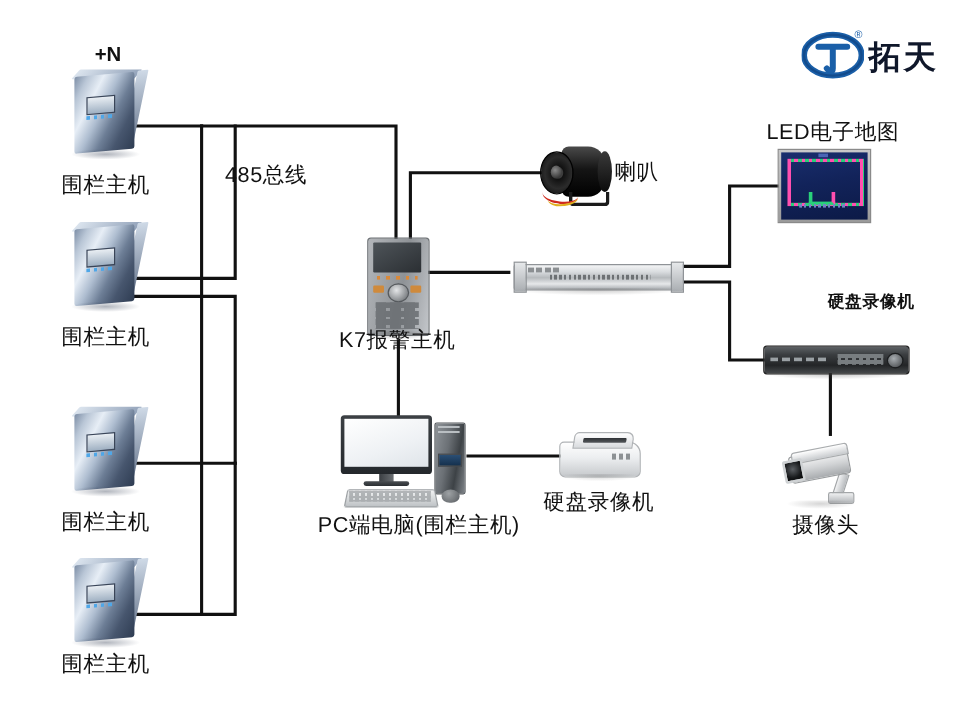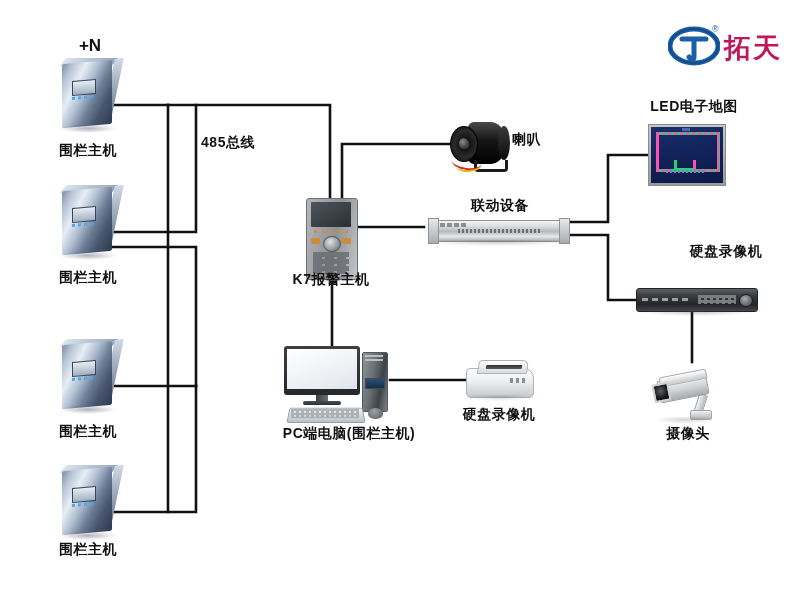--- a/index.html
+++ b/index.html
@@ -1,22 +1,22 @@
 <!DOCTYPE html>
 <html><head>
 <meta charset="utf-8">
 <title>Pulse Fence System Diagram</title>
 <style>
   html,body{margin:0;padding:0;background:#ffffff;}
   body{width:800px;height:600px;overflow:hidden;
        font-family:"Liberation Sans","DejaVu Sans",sans-serif;
        color:#000;position:relative;}
   #stage{position:absolute;left:0;top:0;width:800px;height:600px;}
-  .lbl{position:absolute;font-size:14px;color:#111;white-space:nowrap;
-       text-align:center;letter-spacing:.5px;font-weight:bold;}
+  .lbl{position:absolute;font-size:18px;color:#111;white-space:nowrap;
+       text-align:center;letter-spacing:.5px;}
   .lbl.big{font-size:14px;font-weight:bold;}
   .lbl.sub{font-size:10px;font-weight:bold;}
   .lbl.plusn{font-size:17px;font-weight:bold;letter-spacing:0;}
   .title-red{position:absolute;font-size:21px;font-weight:bold;color:#fe0000;
              white-space:nowrap;letter-spacing:1px;}
   svg.wires{position:absolute;left:0;top:0;width:800px;height:600px;}
   .dev{position:absolute;}
 
   
   .fence{width:64px;height:76px;}
@@ -198,21 +198,21 @@
      background:linear-gradient(180deg,#2e3134,#54585c);border-radius:1px;transform:skewX(-9deg);}
   .prn .ctrl{position:absolute;left:44px;top:20px;width:16px;height:5px;
      background:repeating-linear-gradient(90deg,#8d9194 0 3px,transparent 3px 6px);}
   .prn .shadow{position:absolute;left:2px;top:37px;width:62px;height:6px;
      background:radial-gradient(ellipse at 50% 30%,rgba(90,90,90,.24),rgba(255,255,255,0) 72%);}
 
   
   .logo{position:absolute;width:130px;height:46px;}
   .logo .mark{position:absolute;left:0;top:2px;width:52px;height:40px;}
   .logo .cn{position:absolute;left:56px;top:6px;font-size:27px;font-weight:bold;
-     color:#be185d;letter-spacing:2px;white-space:nowrap;}
+     color:#0f172a;letter-spacing:2px;white-space:nowrap;}
   .logo .reg{position:absolute;left:44px;top:0px;font-size:9px;color:#1a5fa8;}
 </style>
 </head>
 <body>
 
 <div id="stage">
 
   <svg class="wires" viewBox="0 0 800 600" xmlns="http://www.w3.org/2000/svg">
     <g stroke="#111" stroke-width="2.6" fill="none" stroke-linecap="square">
 
@@ -247,21 +247,21 @@
       <ellipse cx="26" cy="20" rx="24" ry="17" fill="none" stroke="#1a5fa8" stroke-width="5"></ellipse>
       <ellipse cx="26" cy="20" rx="24" ry="17" fill="none" stroke="#0d3e7a" stroke-width="2" opacity=".6"></ellipse>
       <path d="M14 13 H38 M26 13 V31 C26 34 23 34 21 31" stroke="#1a5fa8" stroke-width="5" fill="none" stroke-linecap="round"></path>
     </svg>
     <span class="reg">®</span>
     <span class="cn">拓天</span>
   </div>
 
   <div class="lbl plusn" style="left:60px;top:36px;width:60px;">+N</div>
 
-  <div class="lbl" style="left:188px;top:134px;width:80px;text-align:center;">485总线</div>
+  <div class="lbl" style="left:176px;top:134px;width:80px;text-align:right;">485总线</div>
 
   <div class="dev fence" style="left:56px;top:58px;">
     <div class="top"></div>
     <div class="edge"></div>
     <div class="body"></div>
     <div class="screen"></div>
     <div class="leds"></div>
     <div class="shadow"></div>
   </div>
   <div class="lbl" style="left:36px;top:142px;width:104px;">围栏主机</div>
@@ -312,21 +312,20 @@
     <div class="barrel"></div>
     <div class="cap"></div>
     <div class="cone"></div>
     <div class="dome"></div>
     <div class="foot"></div>
     <div class="wire"></div>
     <div class="wire2"></div>
   </div>
   <div class="lbl" style="left:512px;top:131px;width:60px;text-align:left;">喇叭</div>
 
-  <div class="lbl" style="left:440px;top:197px;width:120px;">联动设备</div>
   <div class="dev rack" style="left:428px;top:216px;">
     <div class="panel"></div>
     <div class="brand"></div>
     <div class="ports"></div>
     <div class="ear-l"></div>
     <div class="ear-r"></div>
     <div class="shadow"></div>
   </div>
 
   <div class="lbl" style="left:624px;top:98px;width:140px;">LED电子地图</div>

